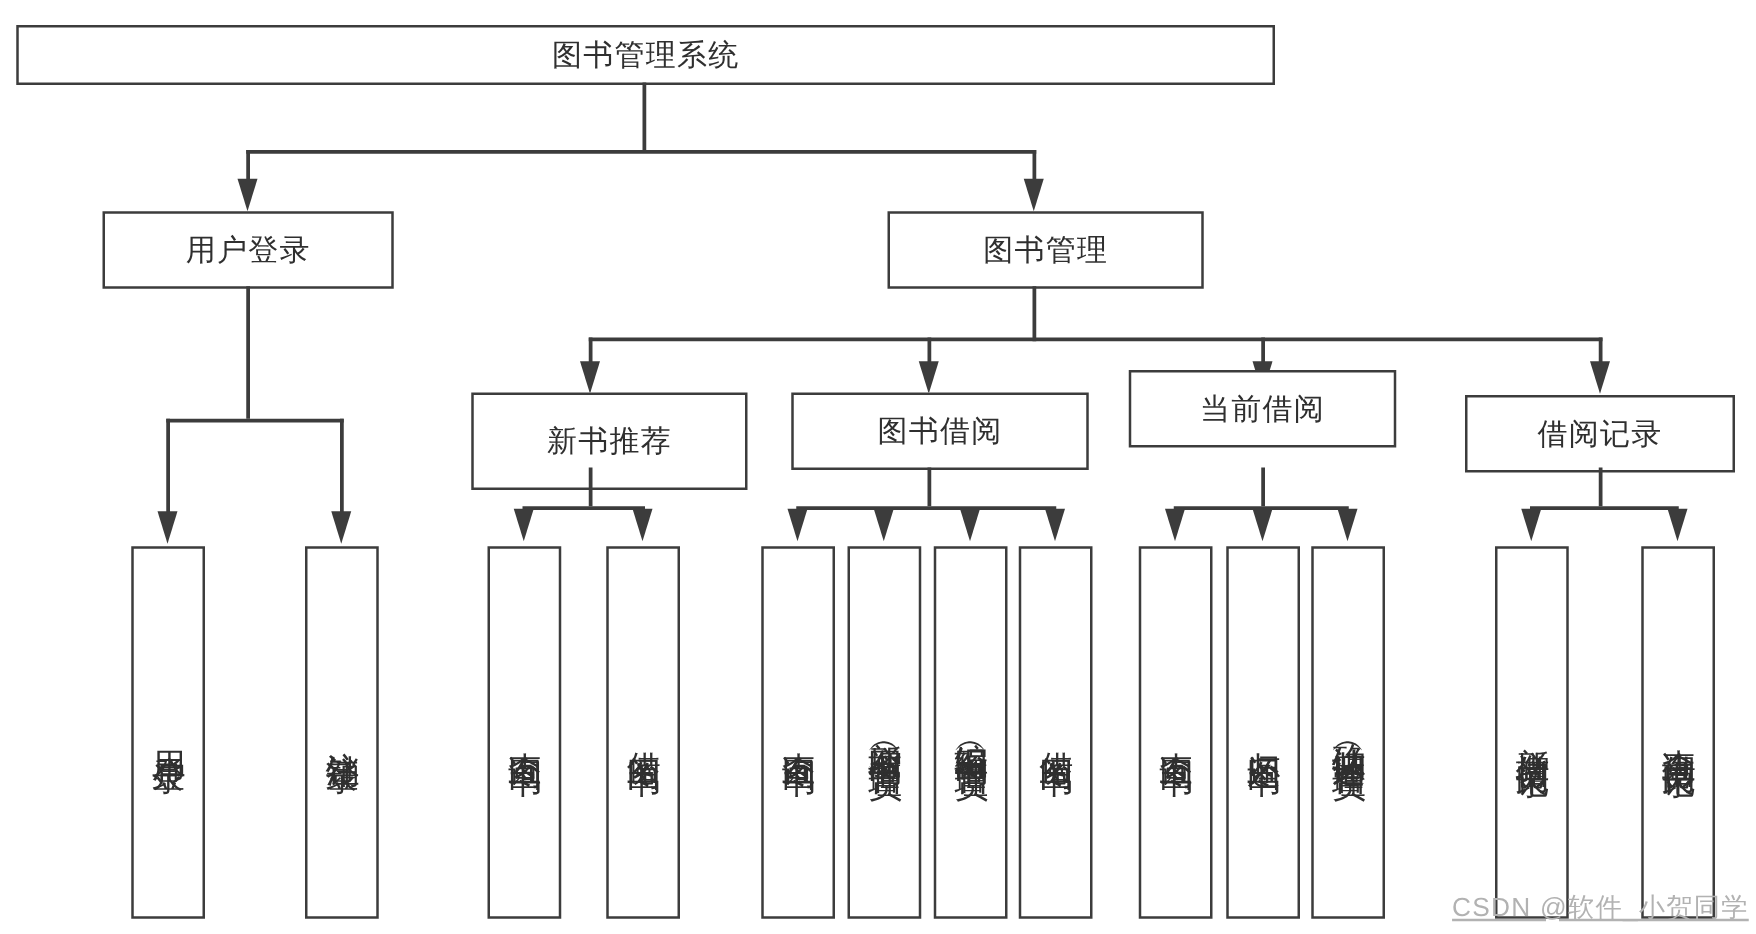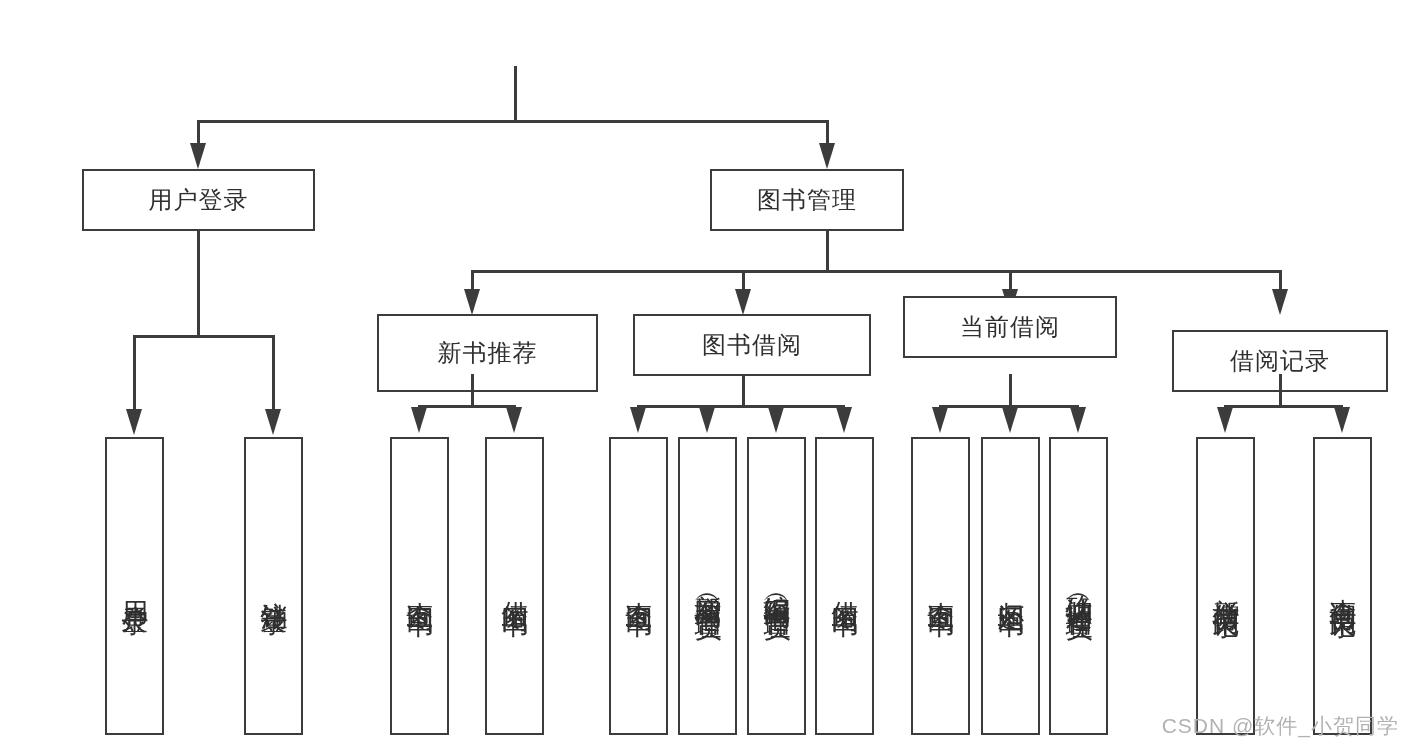--- a/index.html
+++ b/index.html
@@ -25,40 +25,43 @@
   .h,.v{position:absolute;background:var(--line);}
   .h{height:3px;}
   .v{width:3px;}
   .arrow{
     position:absolute;width:0;height:0;
     border-left:8px solid transparent;border-right:8px solid transparent;
     border-top:26px solid var(--line);
   }
   .watermark{
     position:absolute;top:712px;right:6px;font-size:21px;
-    color:var(--watermark);letter-spacing:1px;z-index:10;white-space:nowrap;
+    color:var(--watermark);letter-spacing:1px;z-index:10;white-space:nowrap;text-decoration:underline;
   }
 </style>
 </head>
 <body>
 
 <div class="canvas">
 
+  <div class="box" style="left:13px;top:20px;width:1007px;height:48px">
+    <span class="lbl">图书管理系统</span>
+  </div>
 
   <div class="v" style="left:514px;top:66px;height:56px"></div>
   <div class="h" style="left:197px;top:120px;width:632px"></div>
   <div class="v" style="left:197px;top:120px;height:26px"></div>
   <div class="v" style="left:826px;top:120px;height:26px"></div>
   <div class="arrow" style="left:190px;top:143px"></div>
   <div class="arrow" style="left:819px;top:143px"></div>
 
   <div class="box" style="left:82px;top:169px;width:233px;height:62px">
     <span class="lbl">用户登录</span>
   </div>
-  <div class="box" style="left:710px;top:169px;width:194px;height:62px">
+  <div class="box" style="left:710px;top:169px;width:253px;height:62px">
     <span class="lbl">图书管理</span>
   </div>
 
   <div class="v" style="left:197px;top:229px;height:106px"></div>
   <div class="h" style="left:133px;top:335px;width:142px"></div>
   <div class="v" style="left:133px;top:335px;height:76px"></div>
   <div class="v" style="left:272px;top:335px;height:76px"></div>
   <div class="arrow" style="left:126px;top:409px"></div>
   <div class="arrow" style="left:265px;top:409px"></div>
 
@@ -75,21 +78,21 @@
 
   <div class="box" style="left:377px;top:314px;width:221px;height:78px">
     <span class="lbl">新书推荐</span>
   </div>
   <div class="box" style="left:633px;top:314px;width:238px;height:62px">
     <span class="lbl">图书借阅</span>
   </div>
   <div class="box" style="left:903px;top:296px;width:214px;height:62px">
     <span class="lbl">当前借阅</span>
   </div>
-  <div class="box" style="left:1172px;top:330px;width:216px;height:62px">
+  <div class="box" style="left:1172px;top:316px;width:216px;height:62px">
     <span class="lbl">借阅记录</span>
   </div>
 
   <div class="v" style="left:471px;top:374px;height:31px"></div>
   <div class="h" style="left:418px;top:405px;width:98px"></div>
   <div class="arrow" style="left:411px;top:407px"></div>
   <div class="arrow" style="left:506px;top:407px"></div>
 
   <div class="v" style="left:742px;top:374px;height:31px"></div>
   <div class="h" style="left:637px;top:405px;width:208px"></div>

